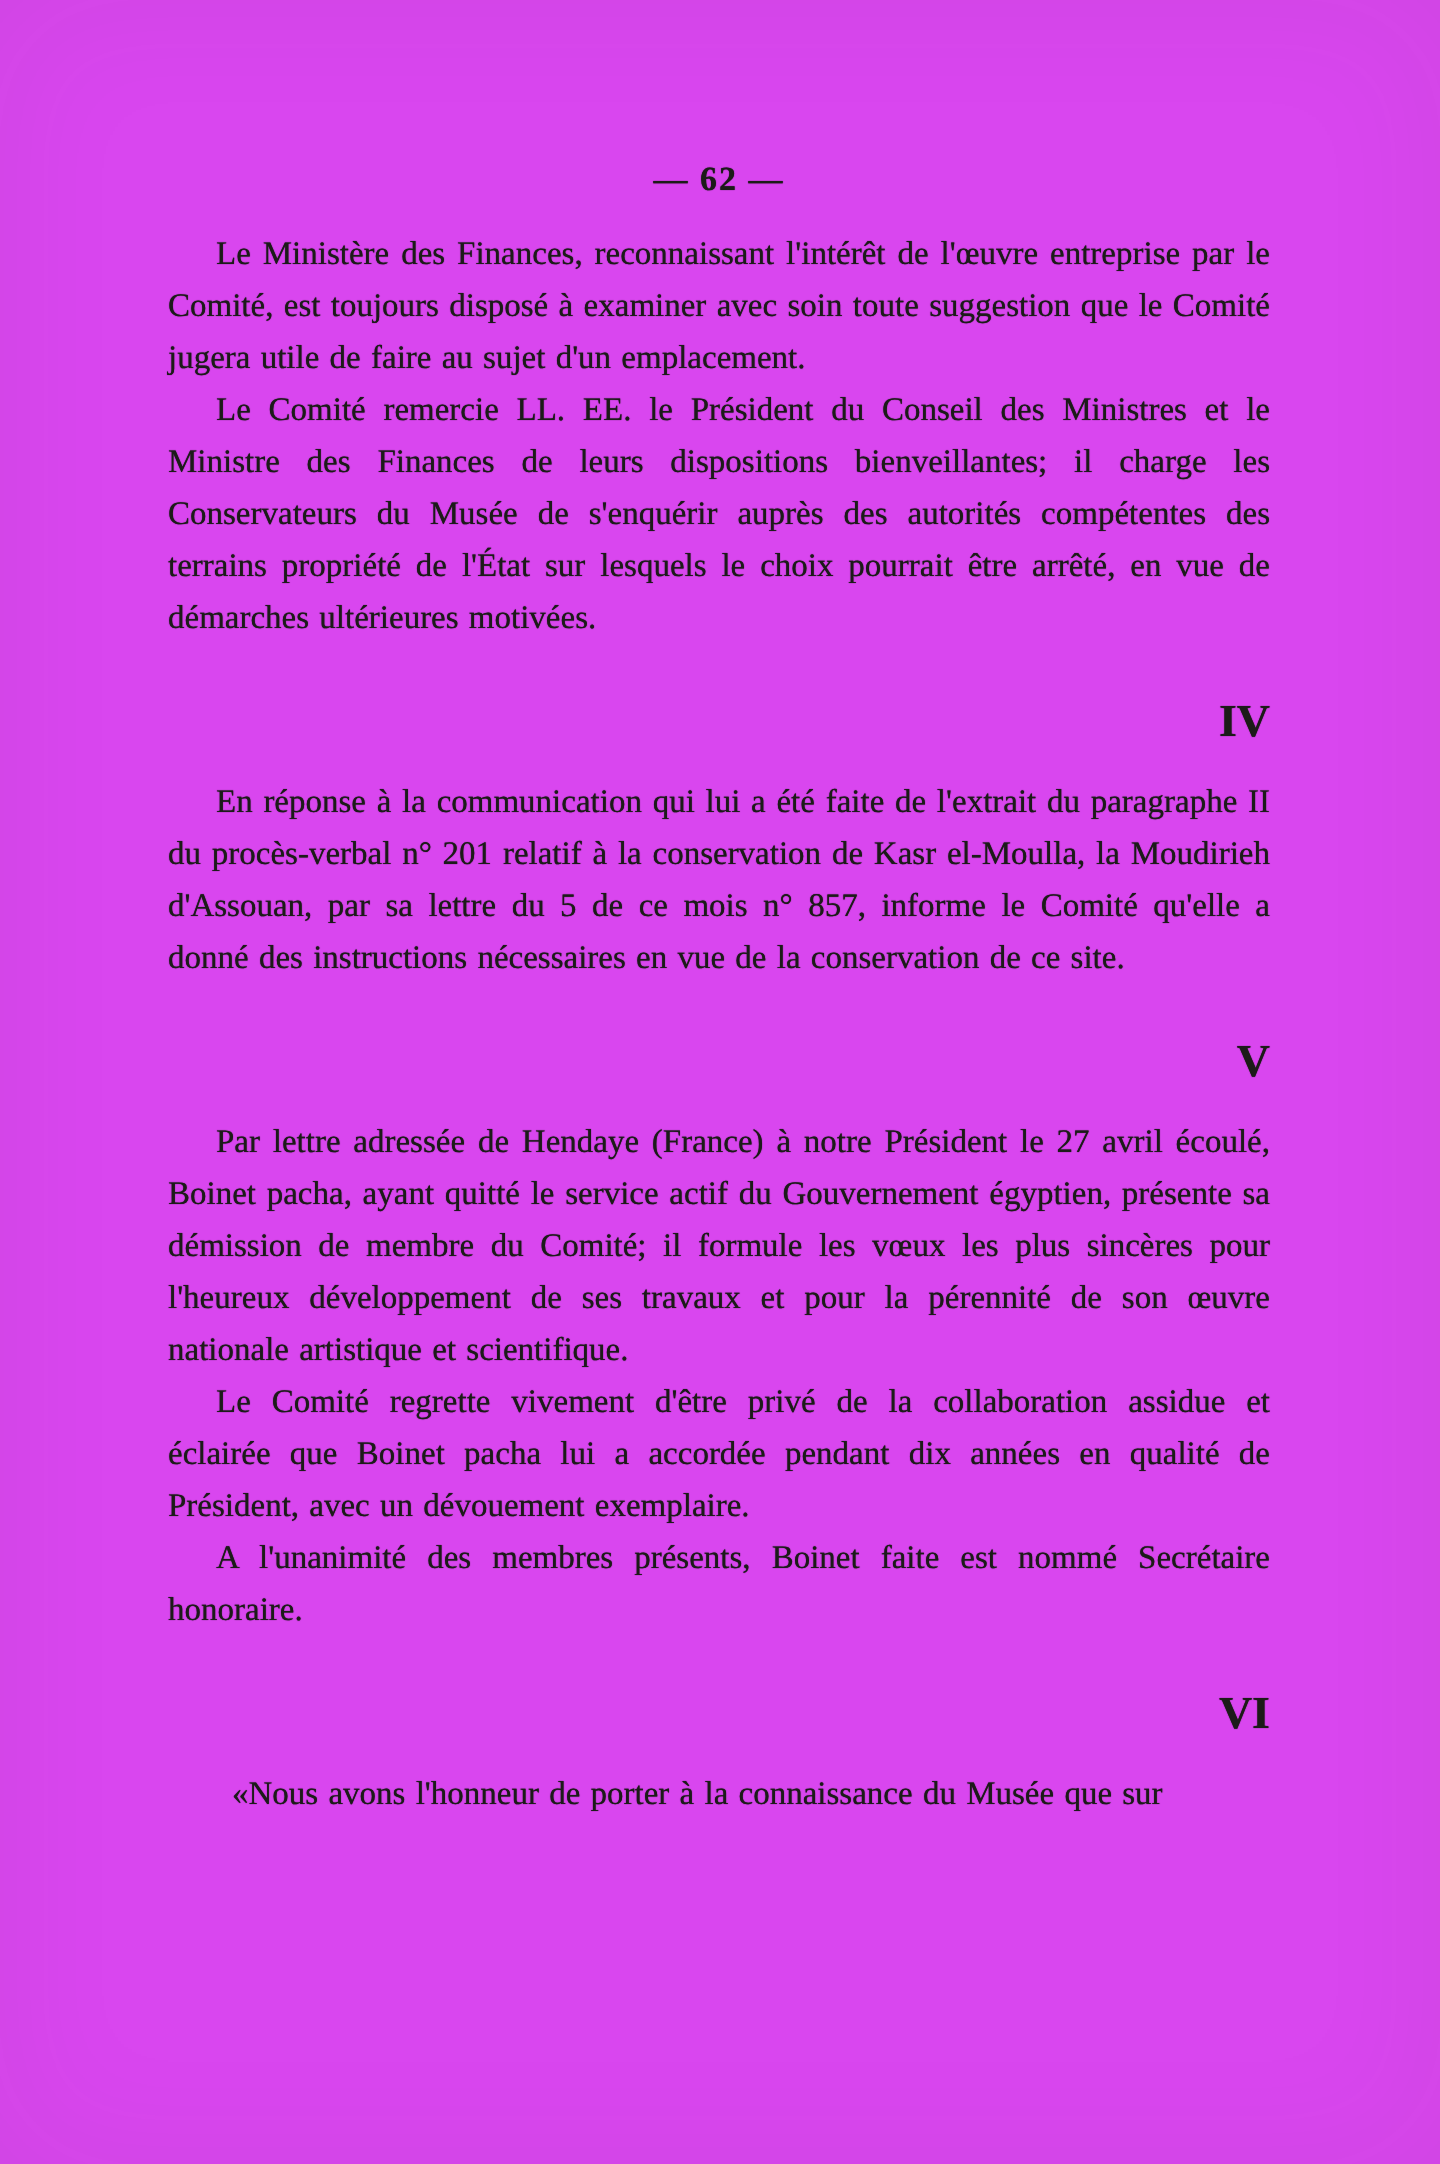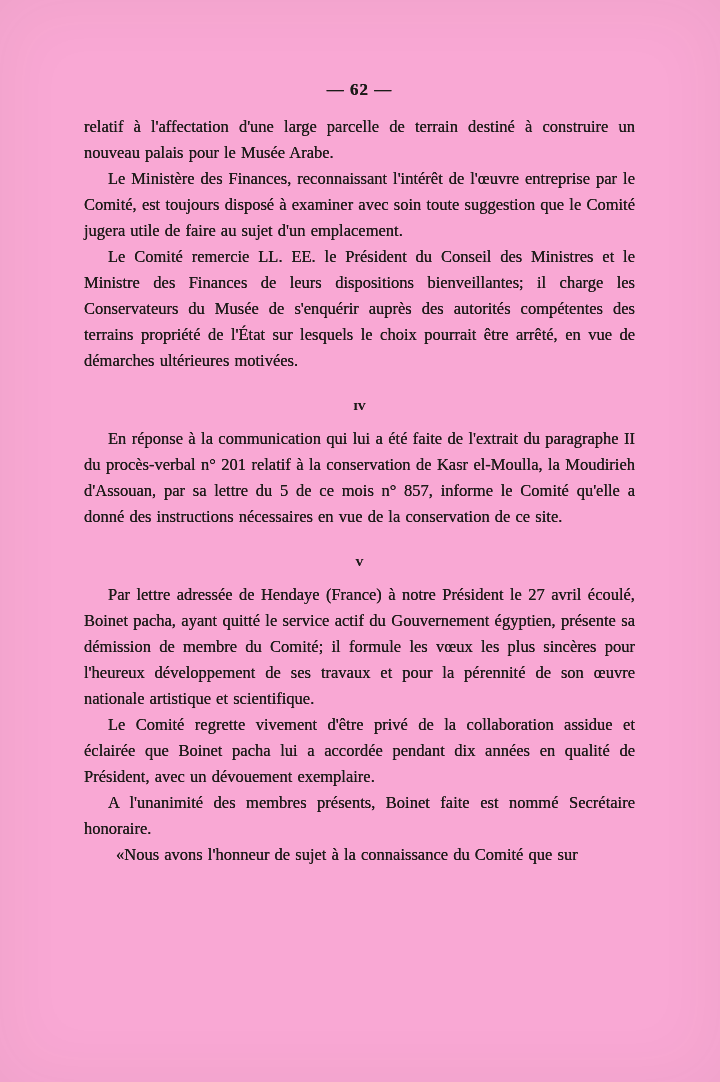--- a/index.html
+++ b/index.html
@@ -6,21 +6,21 @@
   html, body { margin: 0; padding: 0; }
   body {
     width: 720px;
     height: 1082px;
     background: #f4f3f0;
     overflow: hidden;
   }
   .page {
     width: 720px;
     height: 1082px;
-    background: #f9a8d4;
+    background: #d946ef;
     padding: 80px 85px 0 84px;
     font-family: "Liberation Serif", "DejaVu Serif", serif;
     color: #1c1b19;
     box-shadow: inset 0 0 70px rgba(70, 60, 40, 0.06);
   }
   .page-number {
     text-align: center;
     font-size: 17px;
     font-weight: bold;
     letter-spacing: 1px;
@@ -31,52 +31,52 @@
     margin: 0;
     font-size: 16.5px;
     line-height: 26px;
     text-align: justify;
     text-shadow: 0 0 0.5px currentColor;
     word-spacing: 1px;
   }
   .para.indent { text-indent: 24px; font-family: Liberation Serif, serif; }
   .para.quote-indent { text-indent: 32px; }
   .section-heading {
-    text-align: center;
-    font-size: 11px;
+    text-align: right;
+    font-size: 23px;
     font-weight: bold;
     margin: 26px 0 14px 0;
     text-shadow: 0 0 0.5px currentColor;
   }
 </style>
 </head>
 <body>
 
 <div class="page">
 
   <div class="page-number">— 62 —</div>
 
   <section>
-    <p class="para">relatif à l'affectation d'une large parcelle de terrain destiné à construire un nouveau palais pour le Musée Arabe.</p>
     <p class="para indent">Le Ministère des Finances, reconnaissant l'intérêt de l'œuvre entreprise par le Comité, est toujours disposé à examiner avec soin toute suggestion que le Comité jugera utile de faire au sujet d'un emplacement.</p>
     <p class="para indent">Le Comité remercie LL. EE. le Président du Conseil des Ministres et le Ministre des Finances de leurs dispositions bienveillantes; il charge les Conservateurs du Musée de s'enquérir auprès des autorités compétentes des terrains propriété de l'État sur lesquels le choix pourrait être arrêté, en vue de démarches ultérieures motivées.</p>
   </section>
 
   <h2 class="section-heading">IV</h2>
 
   <section>
     <p class="para indent">En réponse à la communication qui lui a été faite de l'extrait du paragraphe II du procès-verbal n° 201 relatif à la conservation de Kasr el-Moulla, la Moudirieh d'Assouan, par sa lettre du 5 de ce mois n° 857, informe le Comité qu'elle a donné des instructions nécessaires en vue de la conservation de ce site.</p>
   </section>
 
   <h2 class="section-heading">V</h2>
 
   <section>
     <p class="para indent">Par lettre adressée de Hendaye (France) à notre Président le 27 avril écoulé, Boinet pacha, ayant quitté le service actif du Gouvernement égyptien, présente sa démission de membre du Comité; il formule les vœux les plus sincères pour l'heureux développement de ses travaux et pour la pérennité de son œuvre nationale artistique et scientifique.</p>
     <p class="para indent">Le Comité regrette vivement d'être privé de la collaboration assidue et éclairée que Boinet pacha lui a accordée pendant dix années en qualité de Président, avec un dévouement exemplaire.</p>
     <p class="para indent">A l'unanimité des membres présents, Boinet faite est nommé Secrétaire honoraire.</p>
   </section>
 
+  <h2 class="section-heading">VI</h2>
 
   <section>
-    <p class="para quote-indent">«Nous avons l'honneur de sujet à la connaissance du Comité que sur</p>
+    <p class="para quote-indent">«Nous avons l'honneur de porter à la connaissance du Musée que sur</p>
   </section>
 
 </div>
 
 </body></html>

